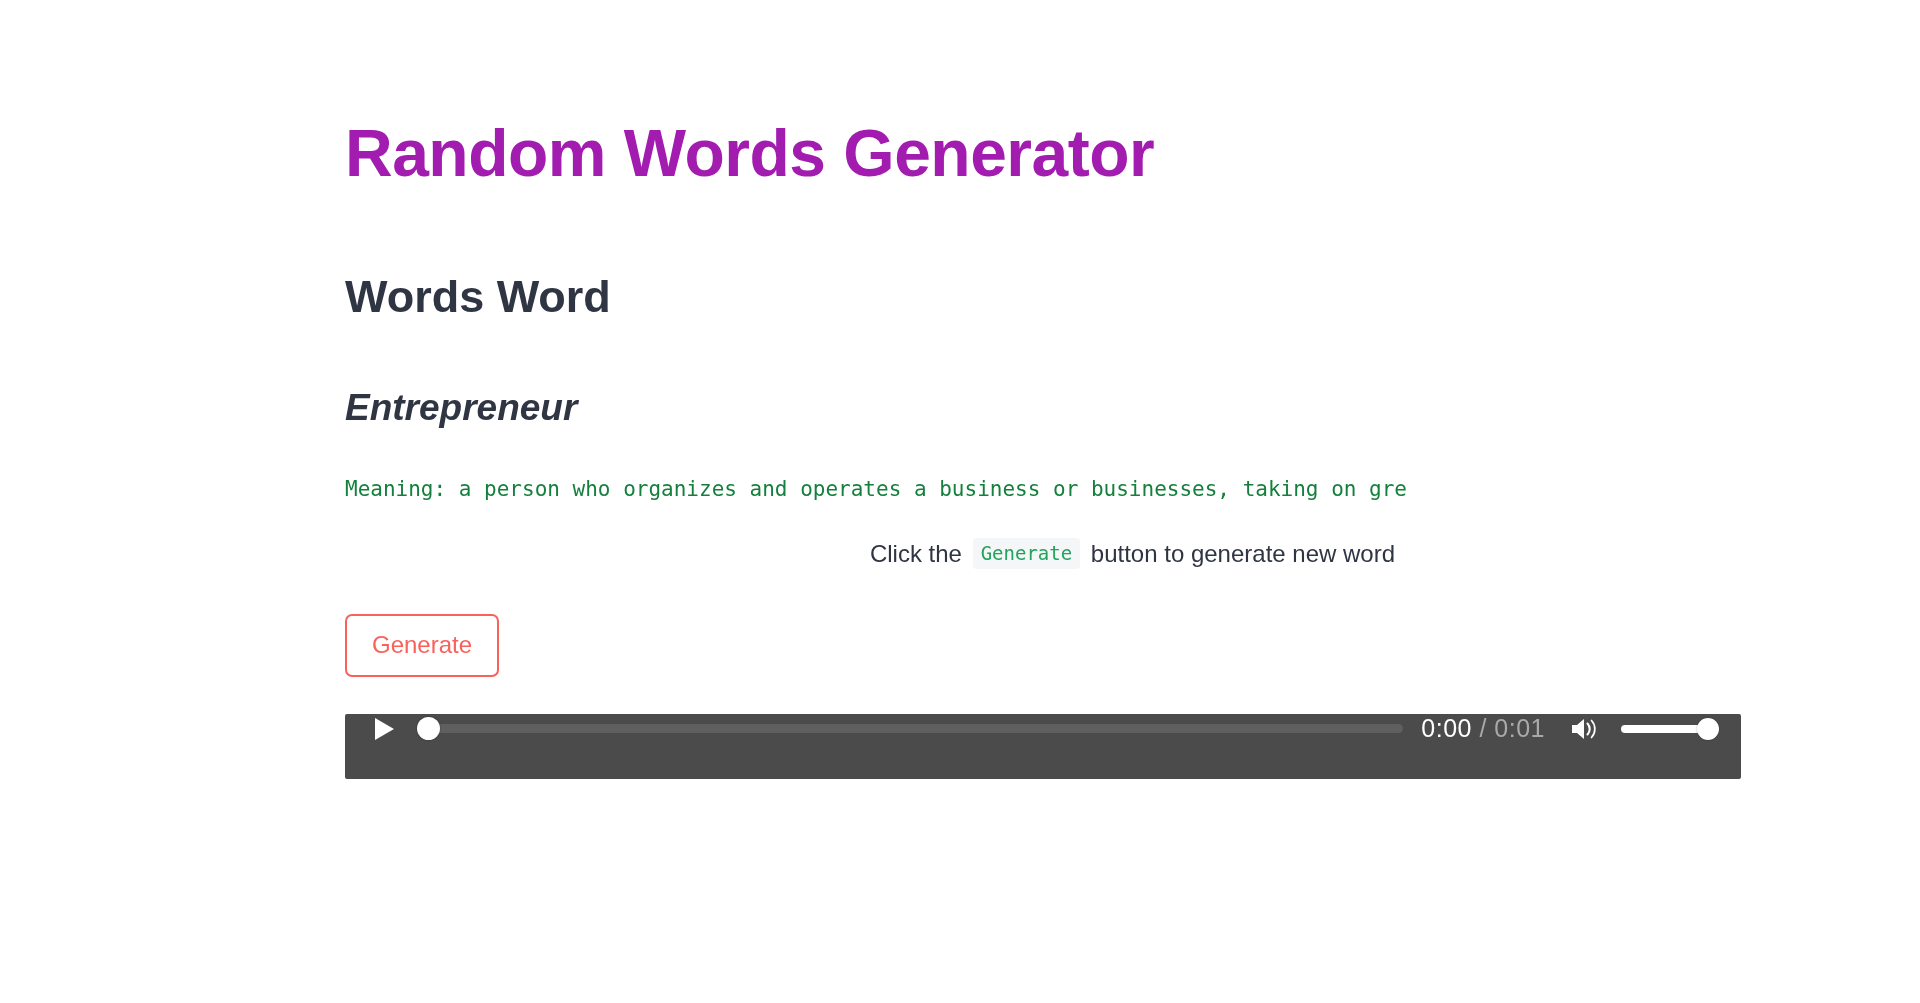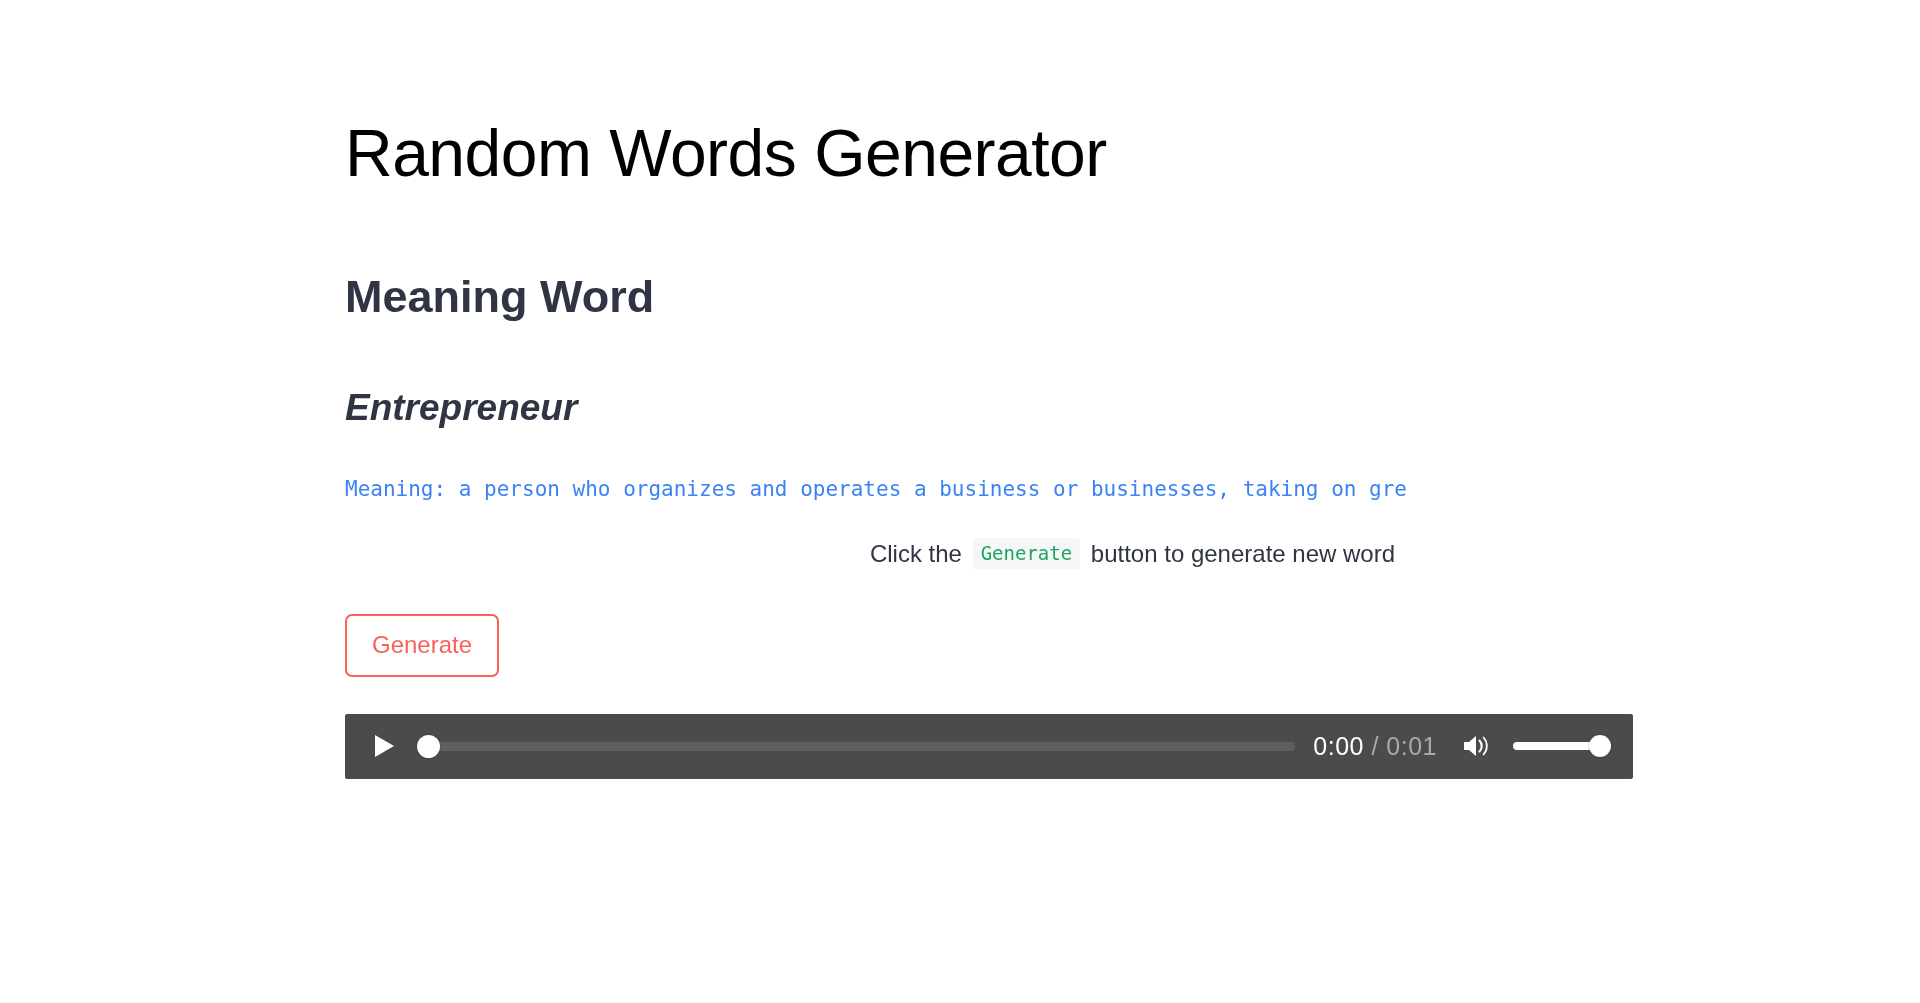--- a/index.html
+++ b/index.html
@@ -32,23 +32,23 @@
     left: 345px;
     top: 0;
     width: 1575px;
     padding-top: 116px;
   }
 
   
   .page-title {
     font-size: 66px;
     line-height: 1.15;
-    font-weight: normal;
+    font-weight: bold;
     letter-spacing: -0.5px;
-    color: #000000;
+    color: #a21caf;
     margin: 0;
     white-space: nowrap;
   }
 
   .section-title {
     font-size: 45px;
     line-height: 1.2;
     font-weight: bold;
     color: #2f3542;
     margin: 0;
@@ -65,21 +65,21 @@
     padding-top: 62px;
     white-space: nowrap;
     font-style: italic;
   }
 
   
   .meaning {
     font-family: "DejaVu Sans Mono", "Liberation Mono", monospace;
     font-size: 21px;
     line-height: 1.45;
-    color: #3b82f6;
+    color: #15803d;
     margin: 0;
     padding-top: 44px;
     white-space: nowrap;
     overflow: hidden;
   }
 
   
   .hint {
     font-size: 24px;
     line-height: 1.45;
@@ -120,26 +120,25 @@
     outline: none;
   }
 
   
   .audio-wrap {
     padding-top: 37px;
   }
 
   .audio-player {
     position: relative;
-    width: 1288px;
+    width: 1396px;
     height: 65px;
     background: #4b4b4b;
     border-radius: 2px;
     display: flex;
-    align-items: center;
     padding: 0 22px 0 23px;
   }
 
   .play-button {
     width: 30px;
     height: 30px;
     flex: 0 0 auto;
     display: flex;
     align-items: center;
     justify-content: center;
@@ -241,21 +240,21 @@
   }
 </style>
 </head>
 <body>
 
 <div class="page">
   <div class="content">
 
     <h1 class="page-title">Random Words Generator</h1>
 
-    <h2 class="section-title">Meaning Word</h2>
+    <h2 class="section-title">Words Word</h2>
 
     <h3 class="word-title">Entrepreneur</h3>
 
     <p class="meaning">Meaning: a person who organizes and operates a business or businesses, taking on gre</p>
 
     <p class="hint">
       <span>Click the</span>
       <code class="code-chip">Generate</code>
       <span>button to generate new word</span>
     </p>

